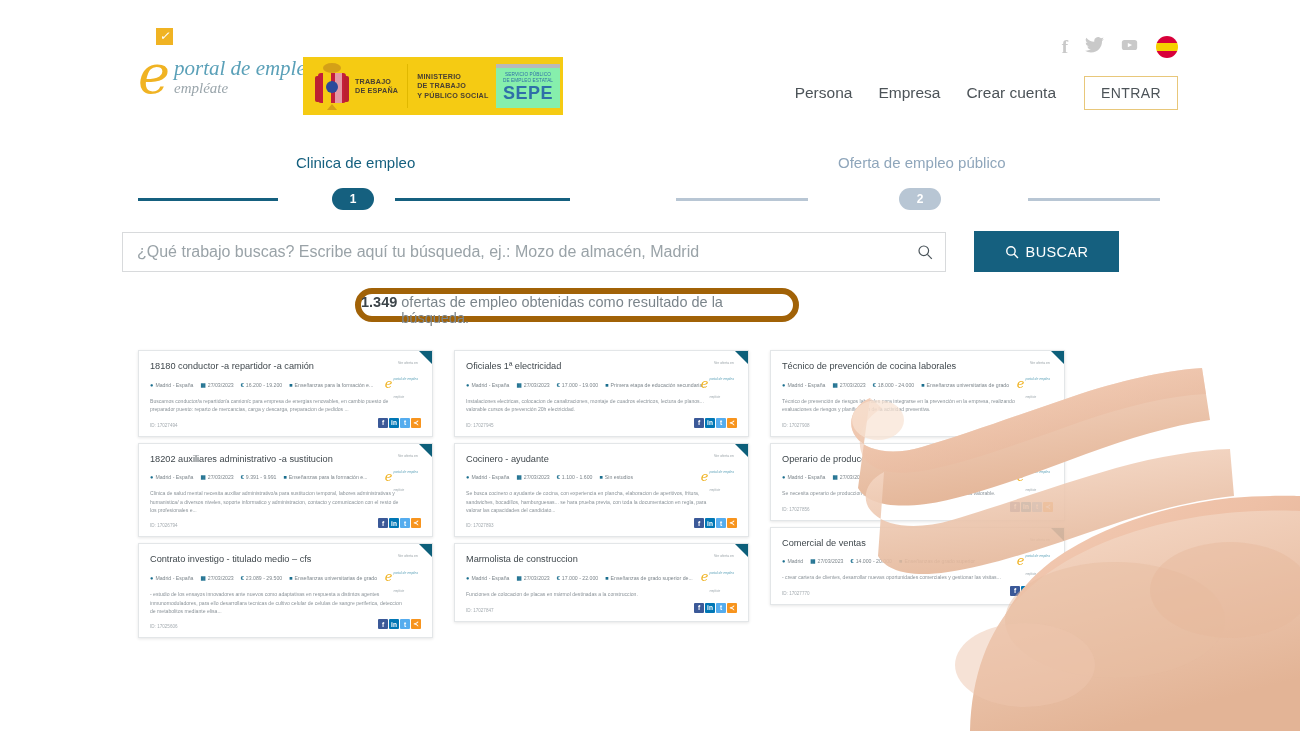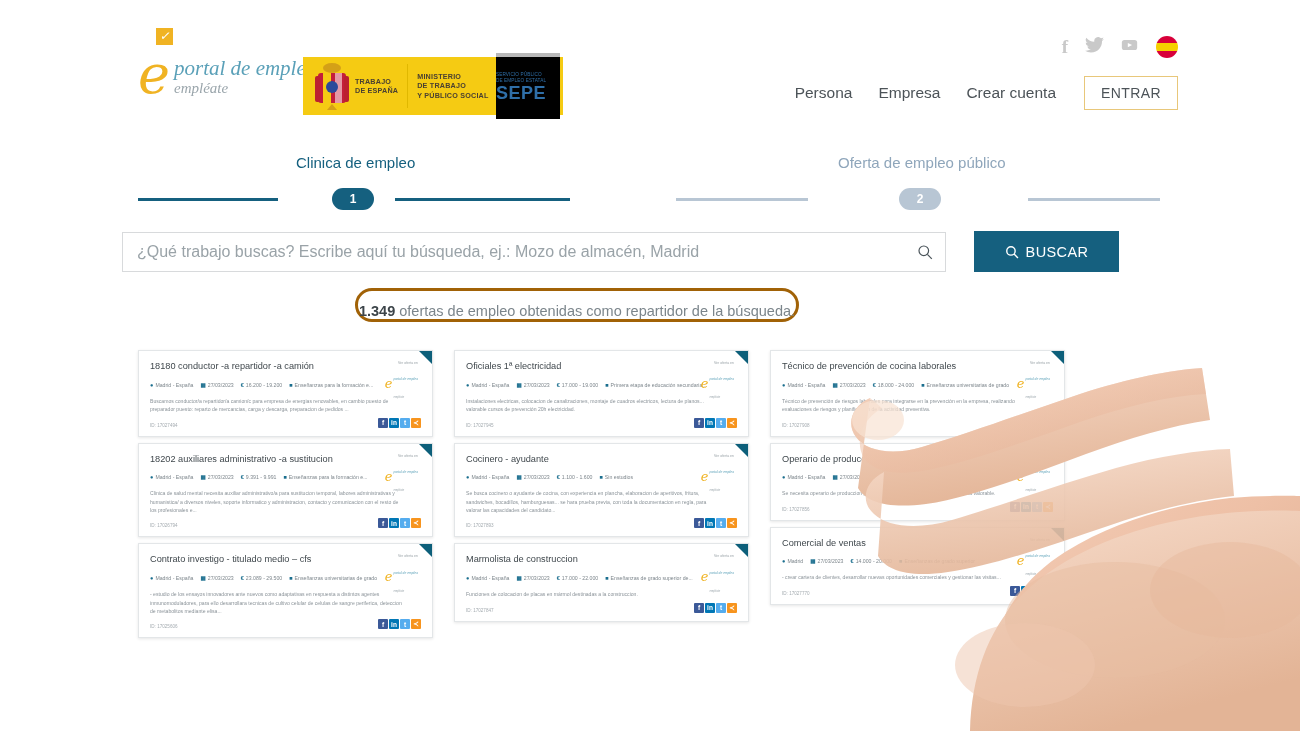--- a/index.html
+++ b/index.html
@@ -37,22 +37,22 @@
 
   .gov-logo {
     position: absolute; left: 303px; top: 57px;
     width: 260px; height: 58px; background: #f5cb13;
     display: flex; align-items: center;
   }
   .gov-shield { width: 46px; height: 52px; margin-left: 6px; flex: 0 0 auto; }
   .gov-txt { font-size: 7.2px; font-weight: bold; color: #4a4031; line-height: 1.28; letter-spacing: .2px; }
   .gov-sep { width: 1px; height: 44px; background: #e0b800; margin: 0 9px; }
   .sepe-box {
-    background: #000000; width: 64px; height: 66px; margin-left: auto; margin-right: 3px;
-    display: flex; flex-direction: column; justify-content: center; align-items: flex-start;
+    background: #86efac; width: 64px; height: 44px; margin-left: auto; margin-right: 3px;
+    display: flex; flex-direction: column; justify-content: center; align-items: center;
     border-top: 4px solid #b9b9b9;
   }
   .sepe-small { font-size: 4.7px; color: #2f6fa8; line-height: 1.3; text-align: center; letter-spacing: .1px; }
   .sepe-big { font-size: 18px; font-weight: bold; color: #2f6fa8; letter-spacing: .5px; line-height: 1.1; }
 
   .social { position: absolute; right: 162px; top: 36px; display: flex; align-items: center; gap: 17px; }
   .social span { color: #c9c9c9; }
   .flag-ico {
     position: absolute; right: 122px; top: 36px;
     width: 22px; height: 22px; border-radius: 50%;
@@ -90,22 +90,22 @@
   .mag { width: 16px; height: 16px; flex: 0 0 auto; }
   .btn-buscar {
     width: 145px; height: 41px; margin-left: 28px; background: #15607f;
     color: #fff; border: 0; font-size: 14.5px; letter-spacing: .4px;
     display: flex; align-items: center; justify-content: center; gap: 7px;
     cursor: pointer; font-family: "Liberation Sans", sans-serif;
   }
 
   .resultbar {
     position: absolute; left: 355px; top: 288px; width: 444px; height: 34px;
-    border: 3px solid #a16207; border-radius: 19px; background: #fff;
-    display: flex; align-items: flex-end; justify-content: center;
+    border: 6px solid #a16207; border-radius: 19px; background: #fff;
+    display: flex; align-items: flex-start; justify-content: center;
     font-size: 14.5px; color: #7b858b;
   }
   .resultbar b { color: #3c4449; font-weight: bold; margin-right: 4px; }
 
   
   .cards { position: absolute; left: 138px; top: 350px; width: 1026px; display: flex; gap: 21px; }
   .col { width: 295px; display: flex; flex-direction: column; gap: 6px; }
   .card {
     position: relative; background: #fff; border: 1px solid #e3e6e8;
     box-shadow: 0 1px 3px rgba(0,0,0,.10); padding: 10px 11px 8px 11px;
@@ -245,21 +245,21 @@
       <svg width="14" height="14" viewBox="0 0 20 20">
         <circle cx="8.5" cy="8.5" r="6" fill="none" stroke="#fff" stroke-width="2"></circle>
         <line x1="13" y1="13" x2="18.5" y2="18.5" stroke="#fff" stroke-width="2"></line>
       </svg>
       <span>BUSCAR</span>
     </button>
   </div>
 
   <div class="resultbar">
     <b>1.349</b>
-    <span>ofertas de empleo obtenidas como repartidor de la búsqueda.</span>
+    <span>ofertas de empleo obtenidas como resultado de la búsqueda.</span>
   </div>
 
   <div class="cards" id="cards">
       <div class="col">
         <div class="card">
           <div class="badge">
          <div class="badge-lbl">Ver oferta en</div>
          <div class="badge-logo">
            <span class="badge-e">e</span>
            <span class="badge-txt">

